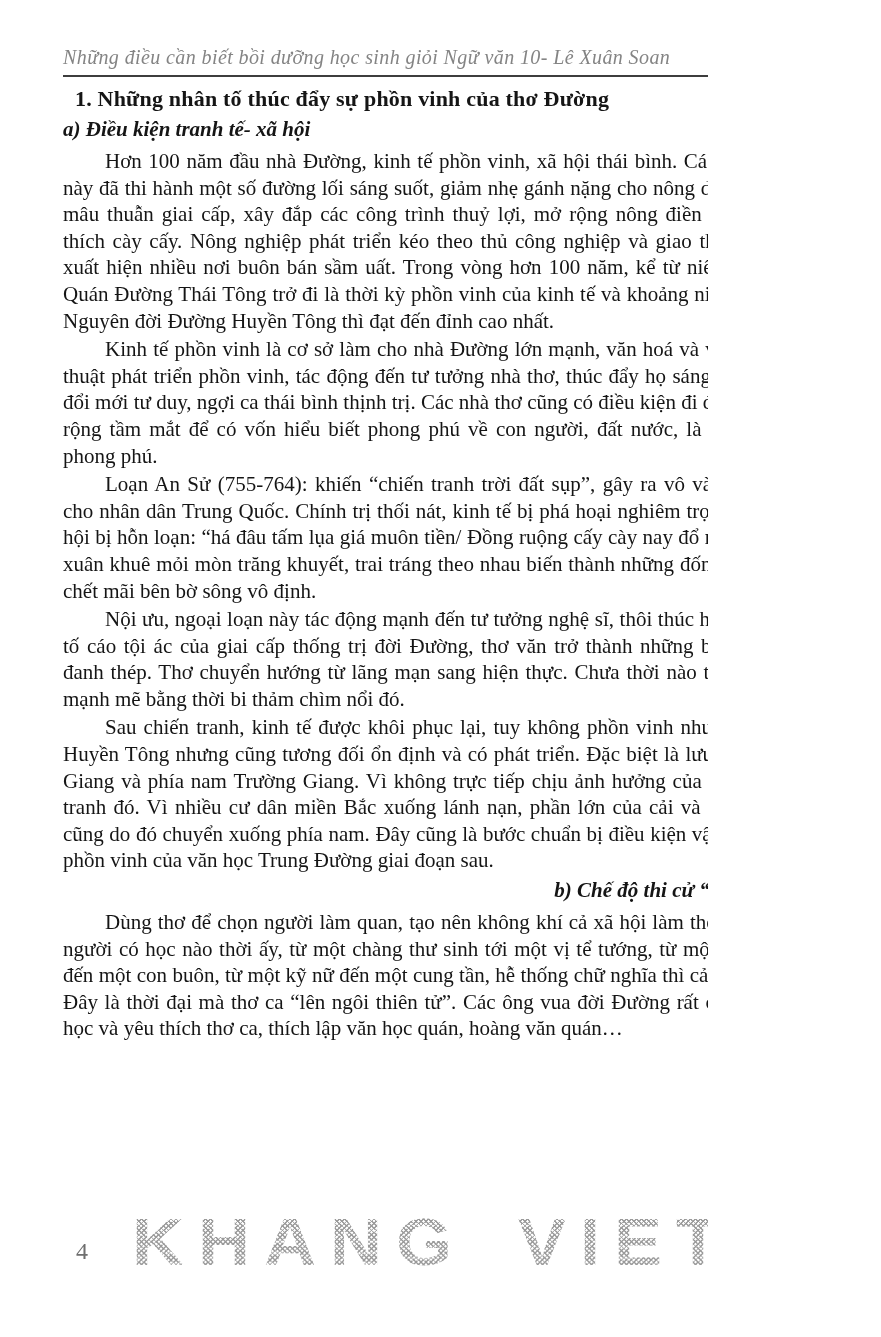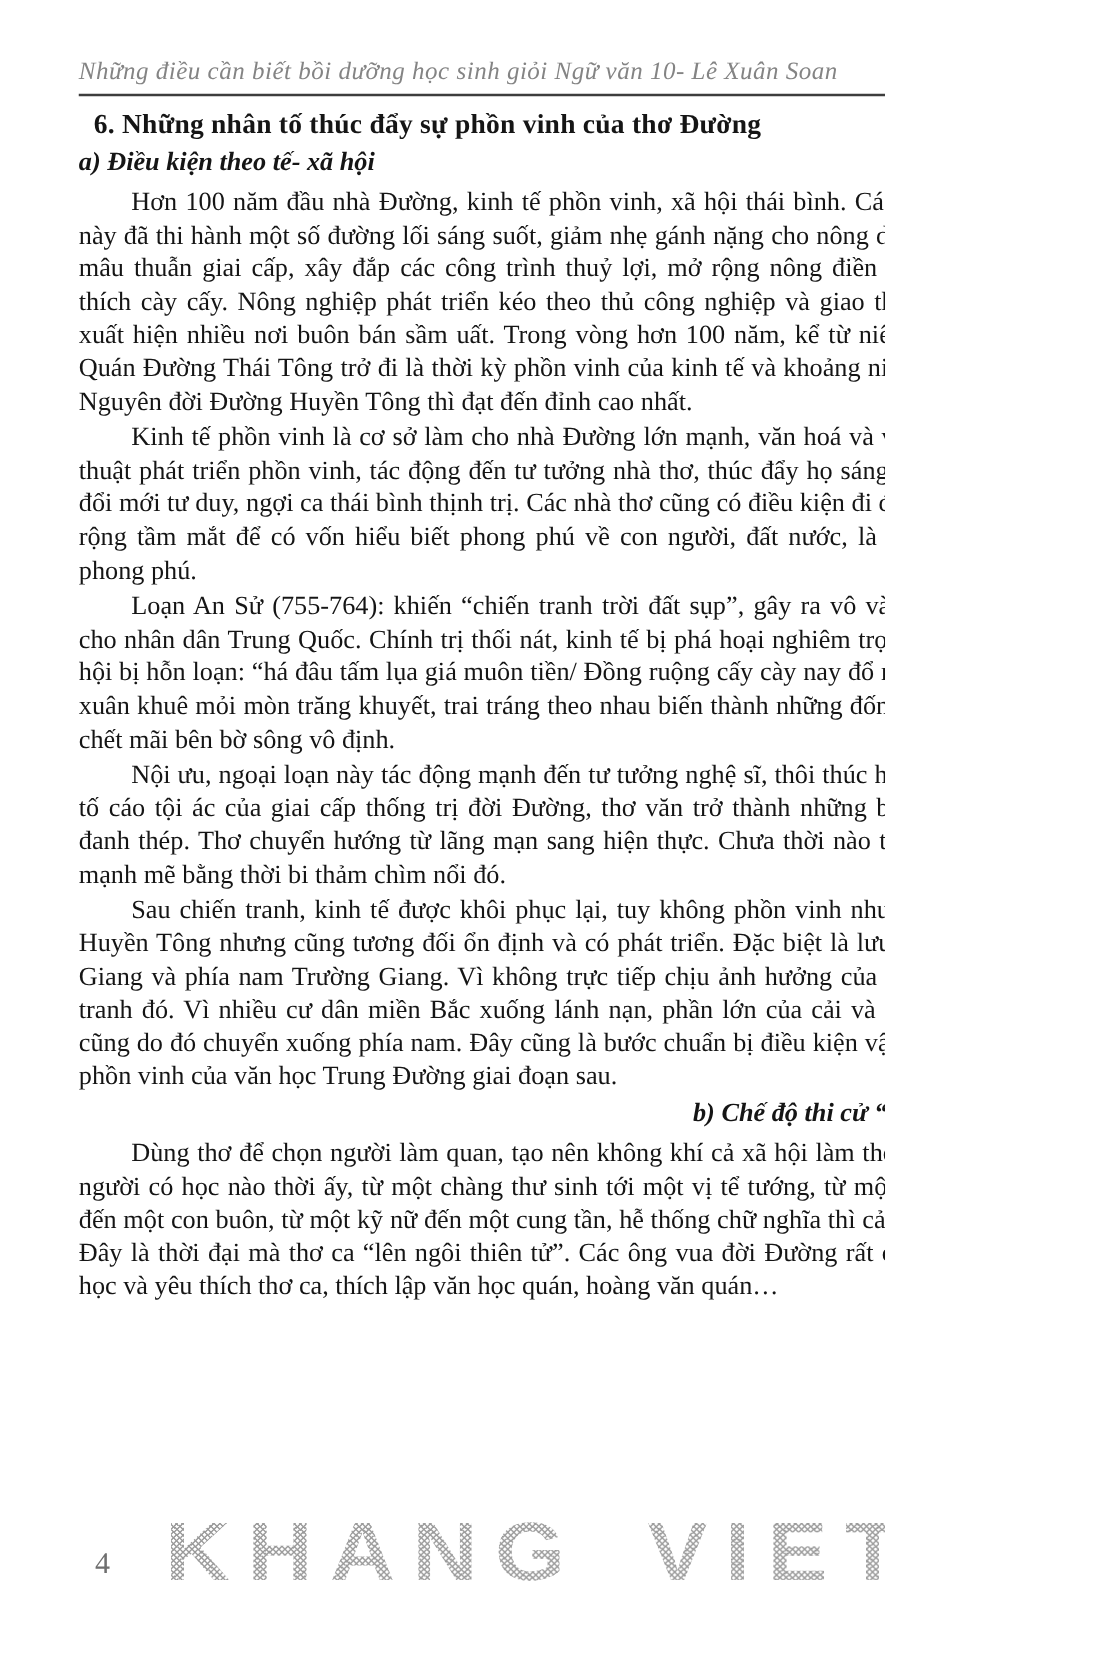--- a/index.html
+++ b/index.html
@@ -86,23 +86,23 @@
 </head>
 <body>
 
 <div class="page">
 
   <div class="running-header">
     <span>Những điều cần biết bồi dưỡng học sinh giỏi Ngữ văn 10- Lê Xuân Soan</span>
   </div>
 
   <div class="body-text">
-    <div class="section-heading">6. Những nhân tố thúc đẩy sự phồn vinh của thơ Đường</div>
+    <div class="section-heading">1. Những nhân tố thúc đẩy sự phồn vinh của thơ Đường</div>
 
-    <div class="sub-heading sub-a">a) Điều kiện theo tế- xã hội</div>
+    <div class="sub-heading sub-a">a) Điều kiện tranh tế- xã hội</div>
 
     <p>Hơn 100 năm đầu nhà Đường, kinh tế phồn vinh, xã hội thái bình. Các ông vua kỳ này đã thi hành một số đường lối sáng suốt, giảm nhẹ gánh nặng cho nông dân, hoà hoãn mâu thuẫn giai cấp, xây đắp các công trình thuỷ lợi, mở rộng nông điền → nông dân thích cày cấy. Nông nghiệp phát triển kéo theo thủ công nghiệp và giao thông vận tải, xuất hiện nhiều nơi buôn bán sầm uất. Trong vòng hơn 100 năm, kể từ niên hiệu Trịnh Quán Đường Thái Tông trở đi là thời kỳ phồn vinh của kinh tế và khoảng niên hiệu Khai Nguyên đời Đường Huyền Tông thì đạt đến đỉnh cao nhất.</p>
     <p>Kinh tế phồn vinh là cơ sở làm cho nhà Đường lớn mạnh, văn hoá và văn học nghệ thuật phát triển phồn vinh, tác động đến tư tưởng nhà thơ, thúc đẩy họ sáng tác. Nghệ sĩ đổi mới tư duy, ngợi ca thái bình thịnh trị. Các nhà thơ cũng có điều kiện đi đây đi đó, mở rộng tầm mắt để có vốn hiểu biết phong phú về con người, đất nước, là nguồn đề tài phong phú.</p>
     <p>Loạn An Sử (755-764): khiến “chiến tranh trời đất sụp”, gây ra vô vàn thảm cảnh cho nhân dân Trung Quốc. Chính trị thối nát, kinh tế bị phá hoại nghiêm trọng, trật tự xã hội bị hỗn loạn: “há đâu tấm lụa giá muôn tiền/ Đồng ruộng cấy cày nay đổ máu”. Những xuân khuê mỏi mòn trăng khuyết, trai tráng theo nhau biến thành những đống xương khô chết mãi bên bờ sông vô định.</p>
     <p>Nội ưu, ngoại loạn này tác động mạnh đến tư tưởng nghệ sĩ, thôi thúc họ cầm bút để tố cáo tội ác của giai cấp thống trị đời Đường, thơ văn trở thành những bản cáo trạng đanh thép. Thơ chuyển hướng từ lãng mạn sang hiện thực. Chưa thời nào thơ phát triển mạnh mẽ bằng thời bi thảm chìm nổi đó.</p>
     <p>Sau chiến tranh, kinh tế được khôi phục lại, tuy không phồn vinh như thời Đường Huyền Tông nhưng cũng tương đối ổn định và có phát triển. Đặc biệt là lưu vực Trường Giang và phía nam Trường Giang. Vì không trực tiếp chịu ảnh hưởng của tai hoạ chiến tranh đó. Vì nhiều cư dân miền Bắc xuống lánh nạn, phần lớn của cải và sức lao động cũng do đó chuyển xuống phía nam. Đây cũng là bước chuẩn bị điều kiện vật chất cho sự phồn vinh của văn học Trung Đường giai đoạn sau.</p>
 
     <div class="sub-heading sub-b">b) Chế độ thi cử “dĩ thi thủ sĩ”</div>
 
     <p>Dùng thơ để chọn người làm quan, tạo nên không khí cả xã hội làm thơ. Bất kì một người có học nào thời ấy, từ một chàng thư sinh tới một vị tể tướng, từ một hoà thượng đến một con buôn, từ một kỹ nữ đến một cung tần, hễ thống chữ nghĩa thì cả đều làm thơ. Đây là thời đại mà thơ ca “lên ngôi thiên tử”. Các ông vua đời Đường rất coi trọng văn học và yêu thích thơ ca, thích lập văn học quán, hoàng văn quán…</p>

